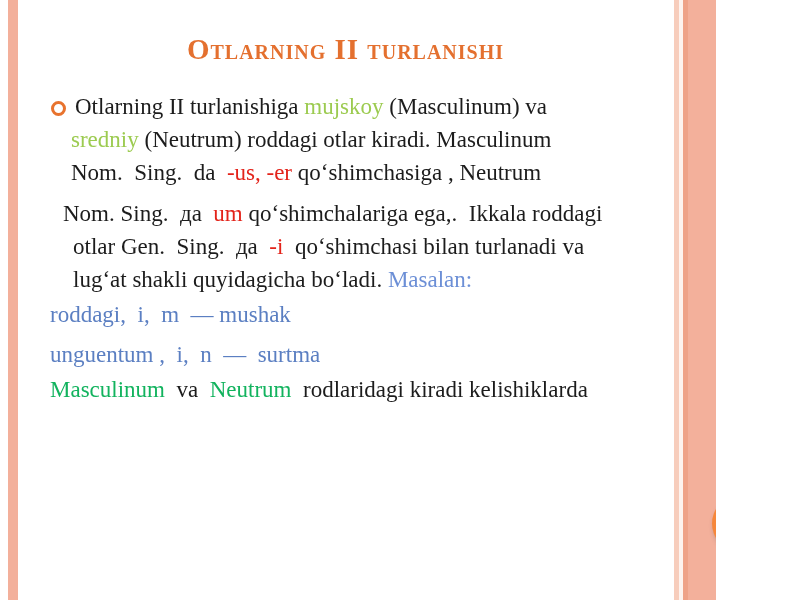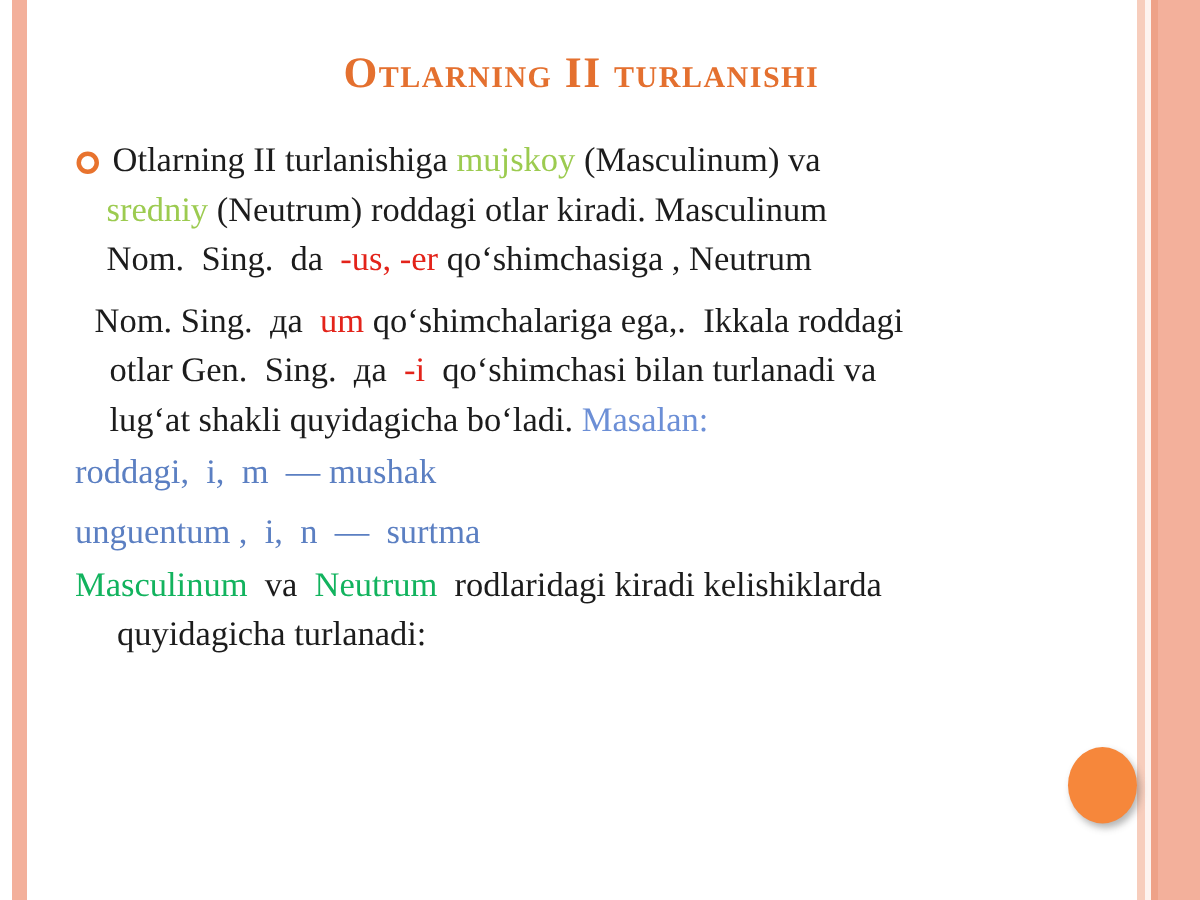--- a/index.html
+++ b/index.html
@@ -1,18 +1,18 @@
 <!DOCTYPE html>
 <html style="--title-orange: #E4702F; --text-black: #1C1C1C; --yellow-green: #9CCB50; --red: #E3231A; --blue: #5B7FC2; --blue-light: #6C8FD6; --green: #12B35E; --pink-border: #F3B09B; --pink-border-light: #F7CDBC; --pink-border-dark: #EEA288; --bullet-orange: #E8732E; --circle-orange: #F6873B;"><head>
 <meta charset="utf-8">
 <style>
   html,body{margin:0;padding:0;background:#ffffff;}
   .slide{
     position:relative;
-    width:800px;height:600px;
+    width:716px;height:600px;
     background:#ffffff;
     overflow:hidden;
     font-family:"Liberation Serif", serif;
   }
   .left-bar{
     position:absolute;left:8px;top:0;bottom:0;width:10px;
     background:var(--pink-border);
   }
   .right-bar{
     position:absolute;right:0;top:0;bottom:0;width:43px;
@@ -79,17 +79,17 @@
   <div class="text-column">
     <span class="bullet-ring"></span>
 
     <p class="para p1"><span class="c-black">Otlarning II turlanishiga </span><span class="c-yellowgreen">mujskoy</span><span class="c-black"> (Masculinum) va</span><br><span class="c-yellowgreen">sredniy</span><span class="c-black"> (Neutrum) roddagi otlar kiradi. Masculinum</span><br><span class="c-black">Nom.  Sing.  da  </span><span class="c-red">-us, -er</span><span class="c-black"> qo‘shimchasiga , Neutrum</span></p>
 
     <p class="para p2"><span class="c-black">Nom. Sing.  да  </span><span class="c-red">um</span><span class="c-black"> qo‘shimchalariga ega,.  Ikkala roddagi</span><br><span class="c-black">otlar Gen.  Sing.  да  </span><span class="c-red">-i</span><span class="c-black">  qo‘shimchasi bilan turlanadi va</span><br><span class="c-black">lug‘at shakli quyidagicha bo‘ladi. </span><span class="c-bluelight">Masalan:</span></p>
 
     <p class="para vocab first">roddagi,  i,  m  — mushak</p>
     <p class="para vocab">unguentum ,  i,  n  —  surtma</p>
 
-    <p class="para plast"><span class="c-green">Masculinum</span><span class="c-black">  va  </span><span class="c-green">Neutrum</span><span class="c-black">  rodlaridagi kiradi kelishiklarda</span><br><span class="c-black">quyidagicha turlanadi:</span></p>
+    <p class="para plast"><span class="c-green">Masculinum</span><span class="c-black">  va  </span><span class="c-green">Neutrum</span><span class="c-black">  rodlaridagi kiradi kelishiklarda</span><br></p>
   </div>
 
   <div class="deco-circle"></div>
 </div>
 
 </body></html>

